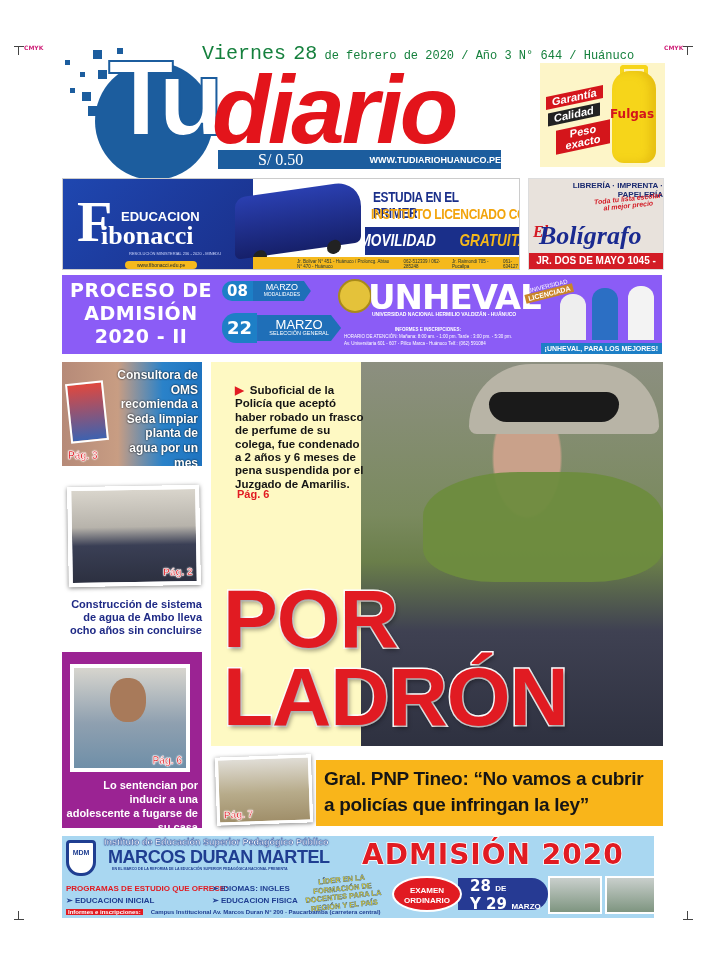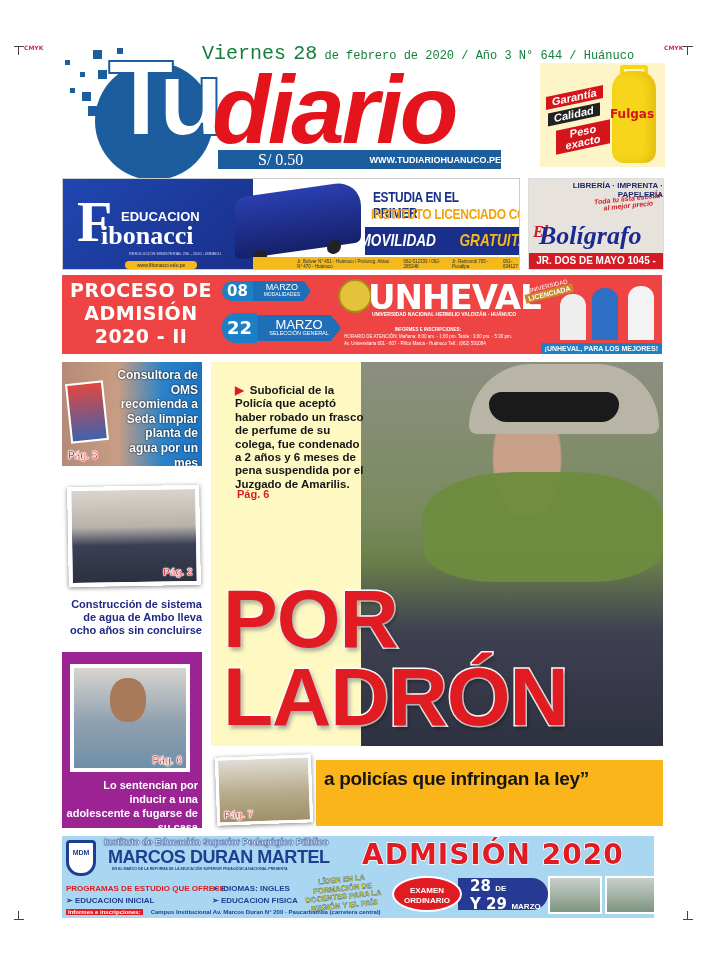--- a/index.html
+++ b/index.html
@@ -50,21 +50,21 @@
 
 
 #boli{left:528px;top:178px;width:136px;height:92px;background:#e8e2dc;overflow:hidden;border:1px solid #ddd}
 #boli-top{position:absolute;left:0;top:2px;width:100%;text-align:right;font-size:8px;font-weight:bold;color:#1a2a70}
 #boli-slogan{position:absolute;left:64px;top:16px;width:70px;text-align:center;color:#d31b25;font-style:italic;font-weight:bold;font-size:7px;line-height:1.05;transform:rotate(-6deg)}
 #boli-brand{position:absolute;left:10px;top:42px;font-family:"Liberation Serif",serif;font-style:italic;font-weight:bold;font-size:26px;color:#1a2a90}
 #boli-el{position:absolute;left:4px;top:44px;font-family:"Liberation Serif",serif;font-style:italic;font-size:16px;color:#d31b25;font-weight:bold}
 #boli-addr{position:absolute;left:0;bottom:0;width:100%;height:16px;background:#d31b25;color:#fff;font-weight:bold;font-size:10px;text-align:center;line-height:16px}
 
 
-#unh{left:62px;top:275px;width:600px;height:79px;background:#ef4444;overflow:hidden}
+#unh{left:62px;top:275px;width:600px;height:79px;background:#8b5cf6;overflow:hidden}
 #unh-proc{position:absolute;left:4px;top:4px;width:150px;text-align:center;color:#fff;font-weight:bold;font-size:19px;line-height:23px;font-family:"DejaVu Sans",sans-serif;letter-spacing:.5px}
 .unh-date{position:absolute;display:flex;align-items:center}
 .unh-num{background:#1d7fc6;color:#fff;font-weight:bold;border-radius:14px 0 0 14px;padding:0 5px;font-family:"DejaVu Sans",sans-serif}
 .unh-arrow{background:#1f6fb8;color:#fff;text-align:center;line-height:1;clip-path:polygon(0 0,88% 0,100% 50%,88% 100%,0 100%)}
 #unh-seal{position:absolute;left:276px;top:4px;width:34px;height:34px;border-radius:50%;background:#e4c23a;border:2px solid #a98a1a}
 #unh-name{position:absolute;left:306px;top:2px;color:#fff;font-weight:bold;font-size:34px;font-family:"DejaVu Sans",sans-serif;letter-spacing:-1px}
 #unh-univ{position:absolute;left:310px;top:36px;color:#fff;font-size:5px;font-weight:bold}
 #unh-lic{position:absolute;left:462px;top:8px;transform:rotate(-14deg);font-size:6px;color:#fff;text-align:center}
 #unh-lic b{display:block;background:#c9852a;color:#fff;padding:1px 3px;font-size:7px}
 #unh-info{position:absolute;left:282px;top:52px;color:#fff;font-size:4.5px;line-height:1.5}
@@ -258,20 +258,21 @@
     <div>POR</div>
     <div>LADRÓN</div>
   </div>
 </a>
 
 <a class="abs" id="tineo-photo">
   <div class="pag" style="left:4px;bottom:2px">Pág. 7</div>
 </a>
 <a class="abs" id="tineo-bar">
   <div id="tineo-txt">
+    <div>Gral. PNP Tineo: “No vamos a cubrir</div>
     <div>a policías que infringan la ley”</div>
   </div>
 </a>
 
 <div class="abs" id="mdm">
   <div id="mdm-shield">MDM</div>
   <div id="mdm-inst">Instituto de Educación Superior Pedagógico Público</div>
   <div id="mdm-name">MARCOS DURAN MARTEL</div>
   <div id="mdm-sub">EN EL MARCO DE LA REFORMA DE LA EDUCACIÓN SUPERIOR PEDAGÓGICA NACIONAL PRESENTA</div>
   <div id="mdm-prog">PROGRAMAS DE ESTUDIO QUE OFRECE:</div>

